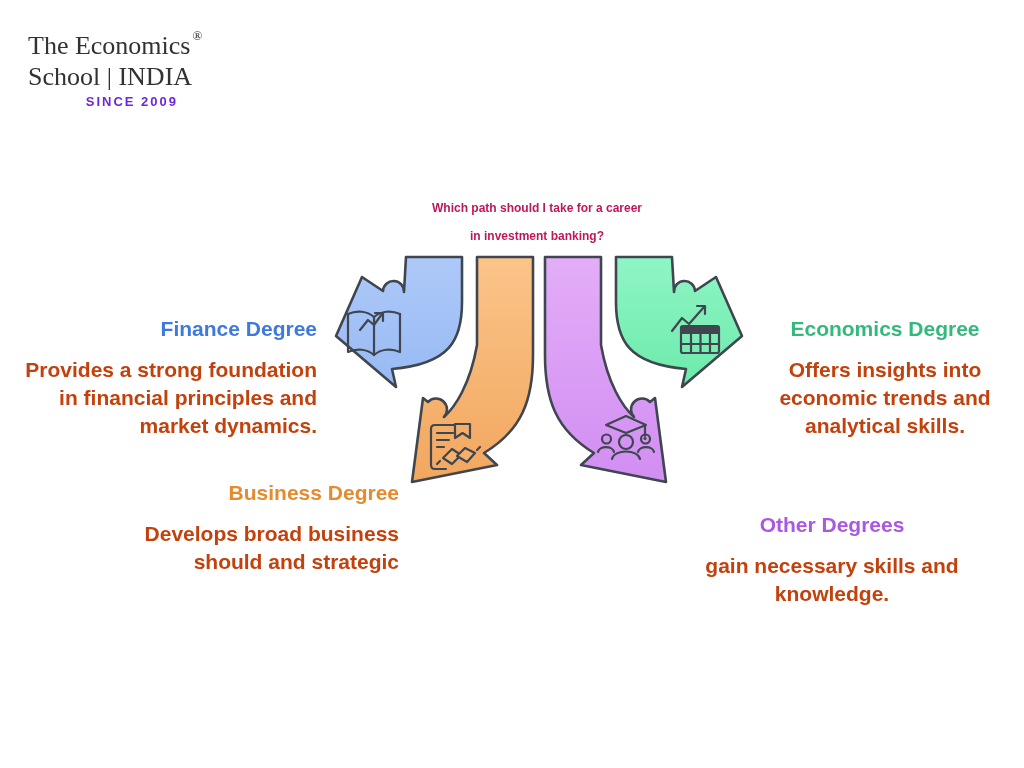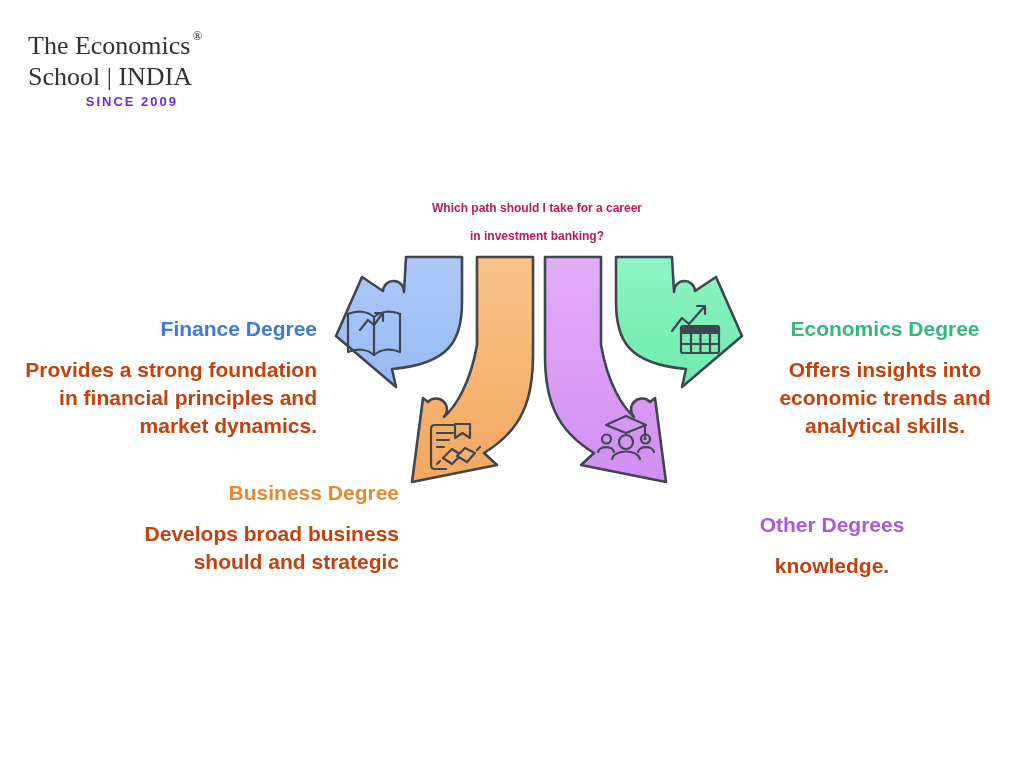--- a/index.html
+++ b/index.html
@@ -154,15 +154,16 @@
   <div class="degree-heading business-accent">Business Degree</div>
   <div class="degree-body">
     <span>Develops broad business</span>
     <span>should and strategic</span>
   </div>
 </div>
 
 <div class="degree-block other-block align-left">
   <div class="degree-heading other-accent">Other Degrees</div>
   <div class="degree-body">
+    <span>gain necessary skills and</span>
     <span>knowledge.</span>
   </div>
 </div>
 
 </body></html>

